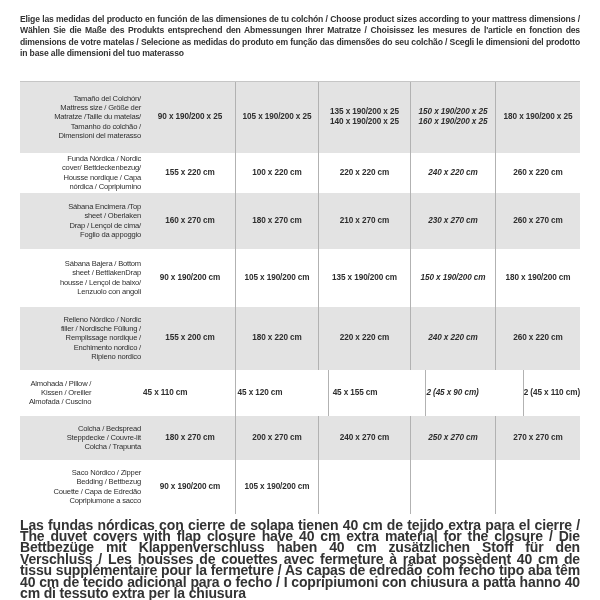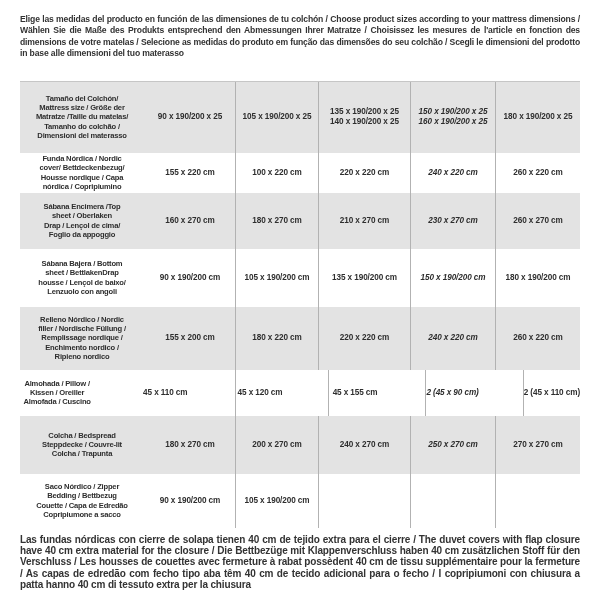--- a/index.html
+++ b/index.html
@@ -30,52 +30,52 @@
     border-top: 1px solid #c6c6c6;
   }
   .row { display: flex; align-items: stretch; }
   .row.stripe { background: #e3e3e3; }
   .size-table .row:nth-child(1) { height: 71px; }
   .size-table .row:nth-child(2) { height: 40px; }
   .size-table .row:nth-child(3) { height: 56px; }
   .size-table .row:nth-child(4) { height: 58px; }
   .size-table .row:nth-child(5) { height: 63px; }
   .size-table .row:nth-child(6) { height: 46px; gap: 44px; }
-  .size-table .row:nth-child(7) { height: 58px; }
+  .size-table .row:nth-child(7) { height: 44px; }
   .size-table .row:nth-child(8) { height: 54px; }
   .cell {
     display: flex;
     flex-direction: column;
     justify-content: center;
   }
   .label-cell {
     width: 125px;
     padding: 3px 4px 3px 3px;
     font-size: 7.6px;
-    font-weight: bold;
+    font-weight: normal;
     line-height: 9.4px;
     letter-spacing: -0.2px;
-    text-align: center;
+    text-align: right;
   }
   .val-cell {
     font-size: 8.2px;
     font-weight: bold;
     letter-spacing: -0.1px;
     text-align: center;
     line-height: 10px;
   }
   .val-cell div { white-space: nowrap; }
   .val-cell.divided { border-left: 1px solid #b2b2b2; }
   .col-1 { width: 90px; }
   .col-2 { width: 83px; }
   .col-3 { width: 92px; }
   .col-4 { width: 85px; font-style: italic; }
   .col-5 { width: 85px; }
   .footnote {
-    font-size: 10px;
+    font-size: 14px;
     font-weight: bold;
     line-height: 11.4px;
     letter-spacing: -0.15px;
     text-align: justify;
     color: #333333;
     margin-top: 6px;
   }
 </style>
 </head>
 <body>

